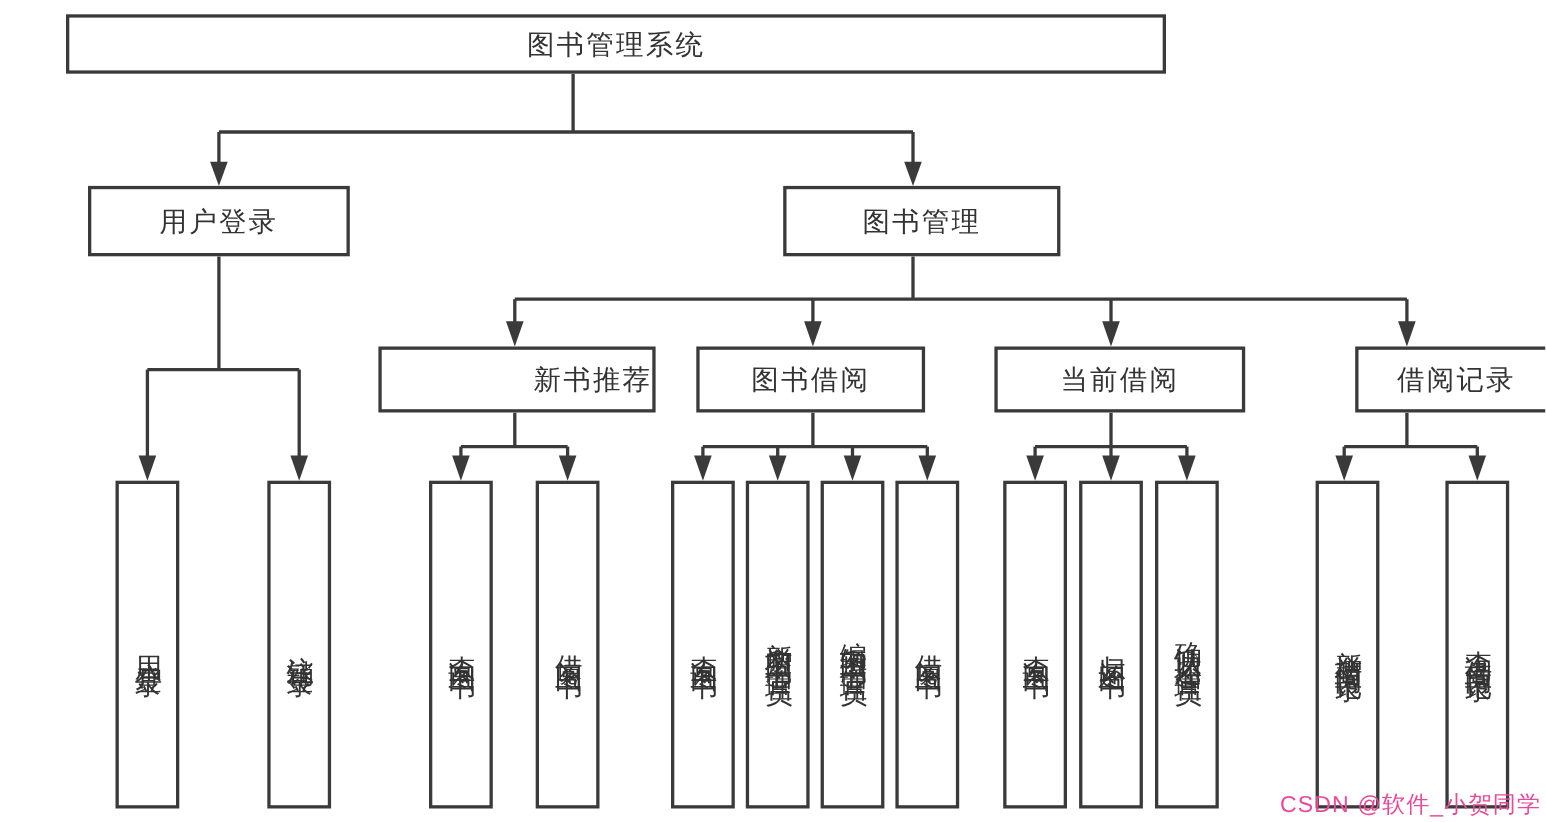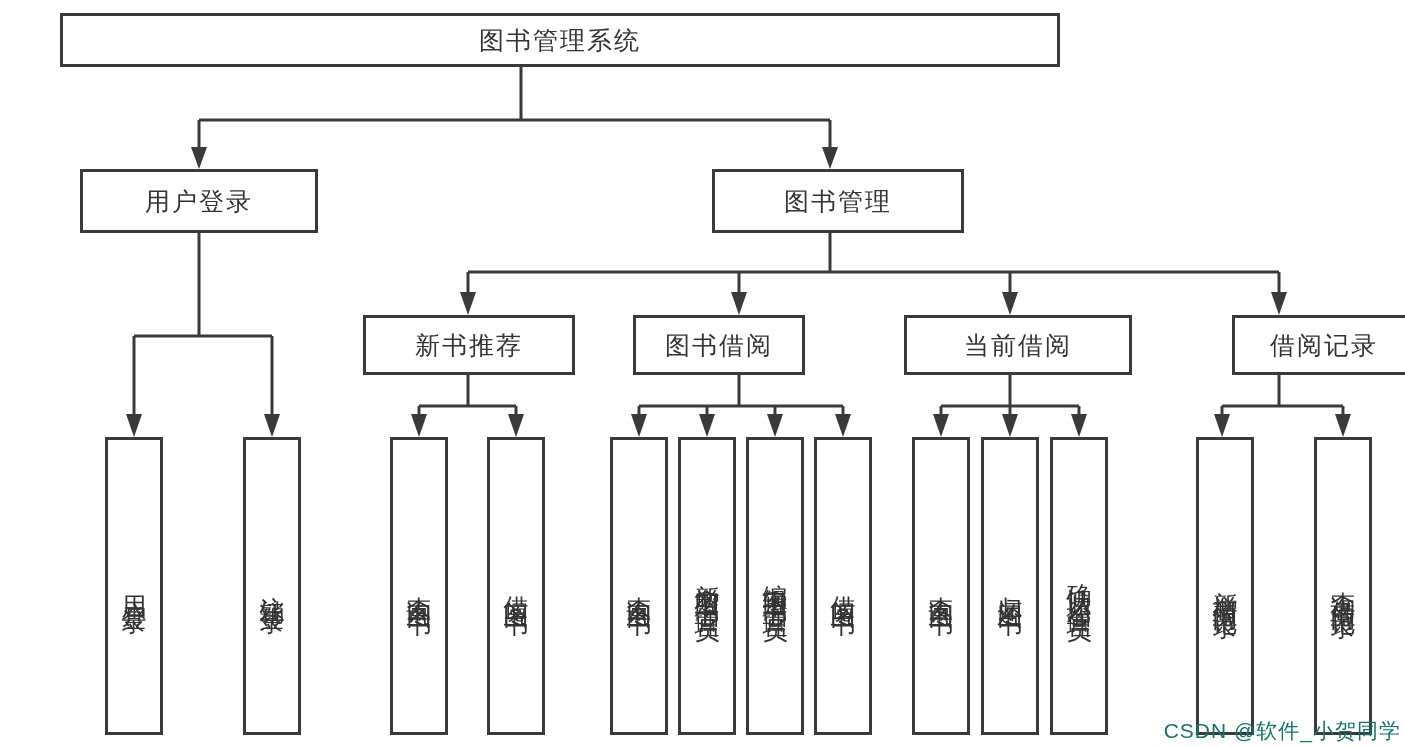--- a/index.html
+++ b/index.html
@@ -45,21 +45,21 @@
     font-size: 25px;
     letter-spacing: 5px;
     line-height: 1;
     color: #333333;
   }
   .watermark {
     position: absolute;
     right: 4px;
     top: 717px;
     font-size: 21px;
-    color: #0f766e;
+    color: #ec4899;
     letter-spacing: 1px;
     margin-left: 48px;
   }
   svg path { stroke: #3a3a3a; stroke-width: 3; fill: none; }
   svg polygon { fill: #3a3a3a; stroke: none; }
 </style>
 </head>
 <body>
 
 <div class="canvas">
@@ -137,24 +137,24 @@
     <span>图书管理系统</span>
   </div>
 
   <div class="node l2-node" style="left:80px; width:238px;">
     <span>用户登录</span>
   </div>
   <div class="node l2-node" style="left:712px; width:252px;">
     <span>图书管理</span>
   </div>
 
-  <div class="node l3-node" style="left:363px; width:212px;">
+  <div class="node l3-node" style="left:344px; width:252px;justify-content:flex-end;">
     <span>新书推荐</span>
   </div>
-  <div class="node l3-node" style="left:633px; width:172px;">
+  <div class="node l3-node" style="left:633px; width:208px;">
     <span>图书借阅</span>
   </div>
   <div class="node l3-node" style="left:904px; width:228px;">
     <span>当前借阅</span>
   </div>
   <div class="node l3-node" style="left:1232px; width:184px;">
     <span>借阅记录</span>
   </div>
 
   <div class="node leaf" style="left:105px;">

